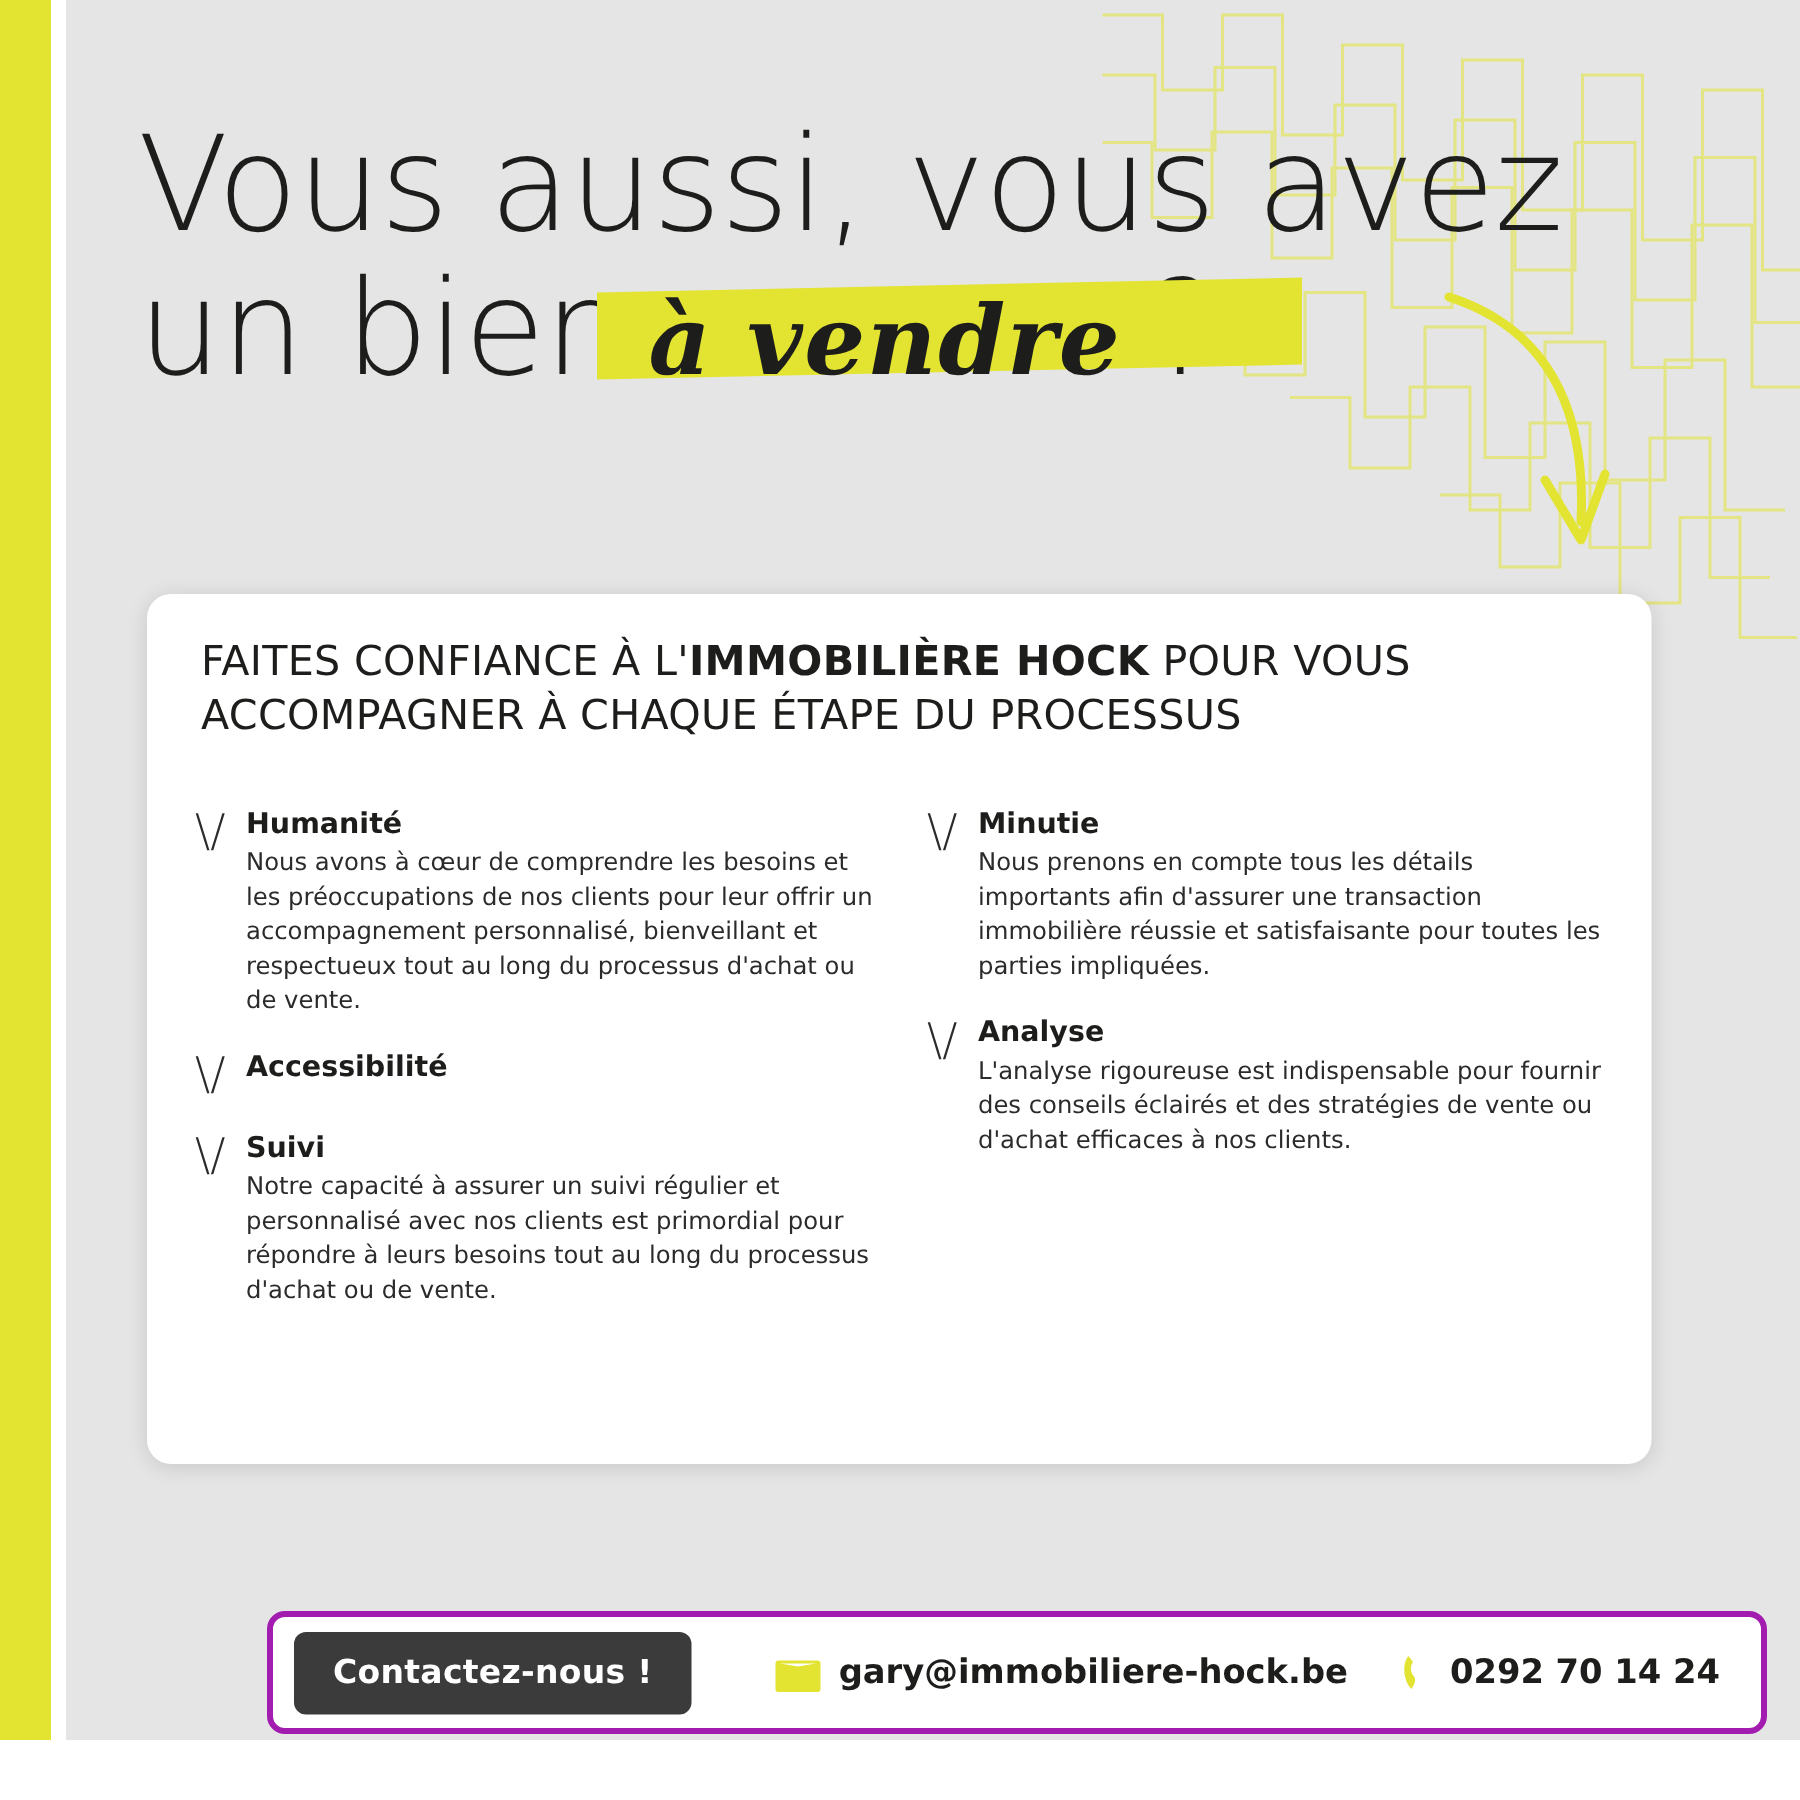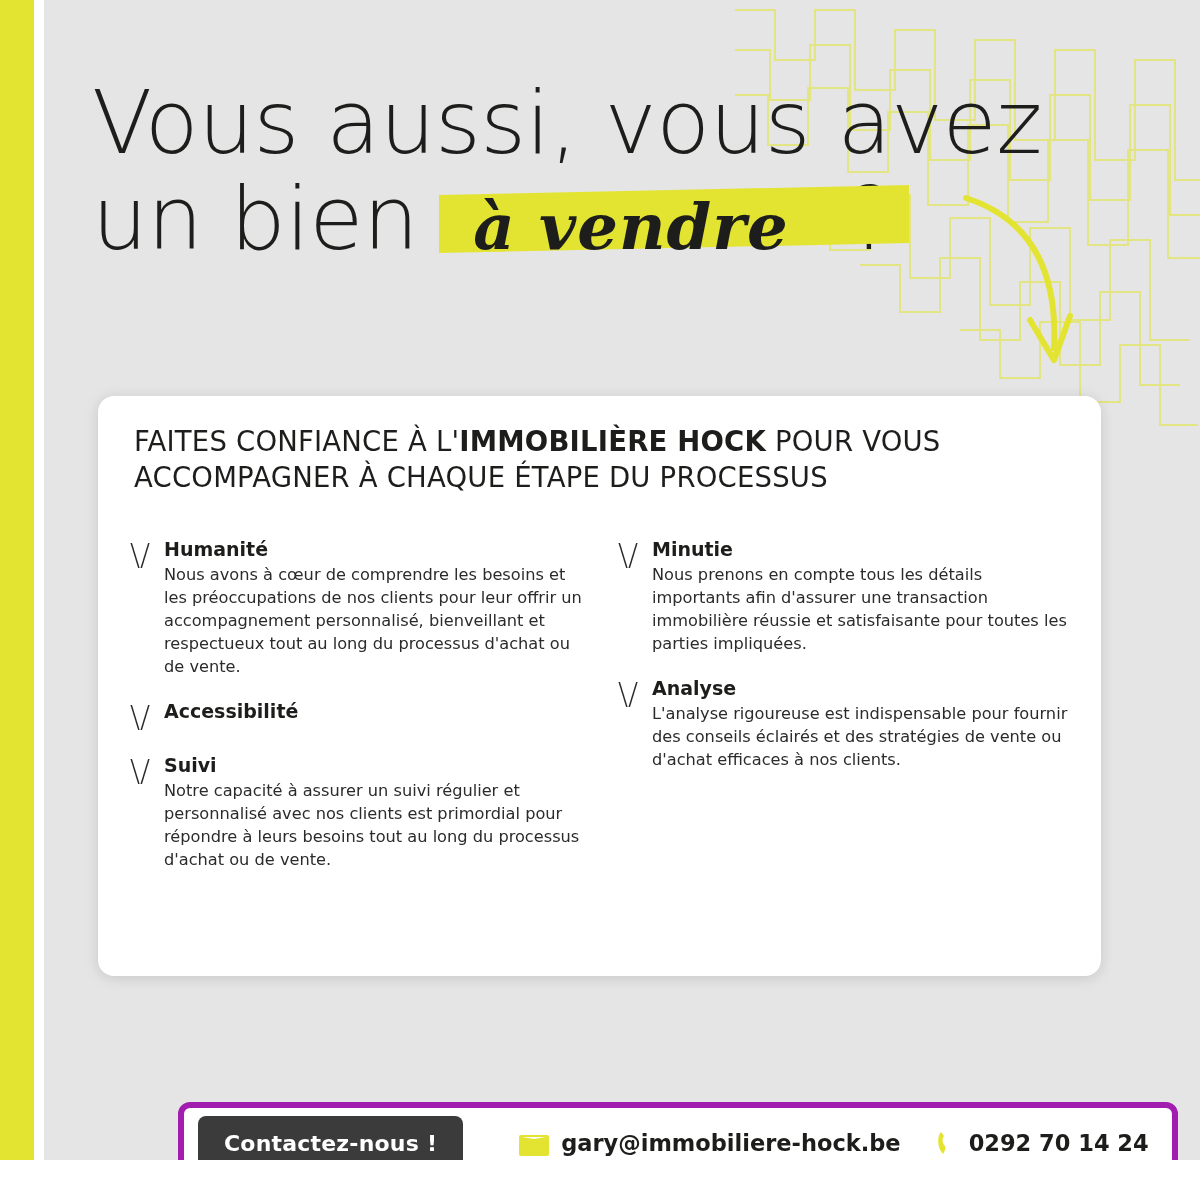--- a/index.html
+++ b/index.html
@@ -50,21 +50,20 @@
     line-height: 1.02;
     color: #1d1d1b;
     letter-spacing: -0.5px;
     white-space: nowrap;
   }
   .headline .line2 {
     position: relative;
     margin-top: 6px;
     display: flex;
     align-items: baseline;
-    gap: 41px;
   }
   .highlight-wrap {
     position: relative;
     display: inline-block;
     margin: 0 6px 0 2px;
   }
   .highlight-bar {
     position: absolute;
     left: -22px; top: 16px;
     width: 470px; height: 58px;
@@ -151,25 +150,24 @@
     line-height: 1.42;
     color: #2b2b2b;
   }
 
   
   .contact-bar {
     position: absolute;
     left: 178px; top: 1074px;
     width: 1000px; height: 82px;
     background: #ffffff;
-    border: 6px solid #a21caf;
+    border: 4px solid #a21caf;
     border-radius: 12px;
     display: flex;
     align-items: center;
-    margin-top: 28px;
   }
   .contact-btn {
     margin-left: 14px;
     background: #3b3b3b;
     color: #ffffff;
     border-radius: 8px;
     padding: 15px 26px;
     font-family: "DejaVu Sans", sans-serif;
     font-weight: 700;
     font-size: 22px;

